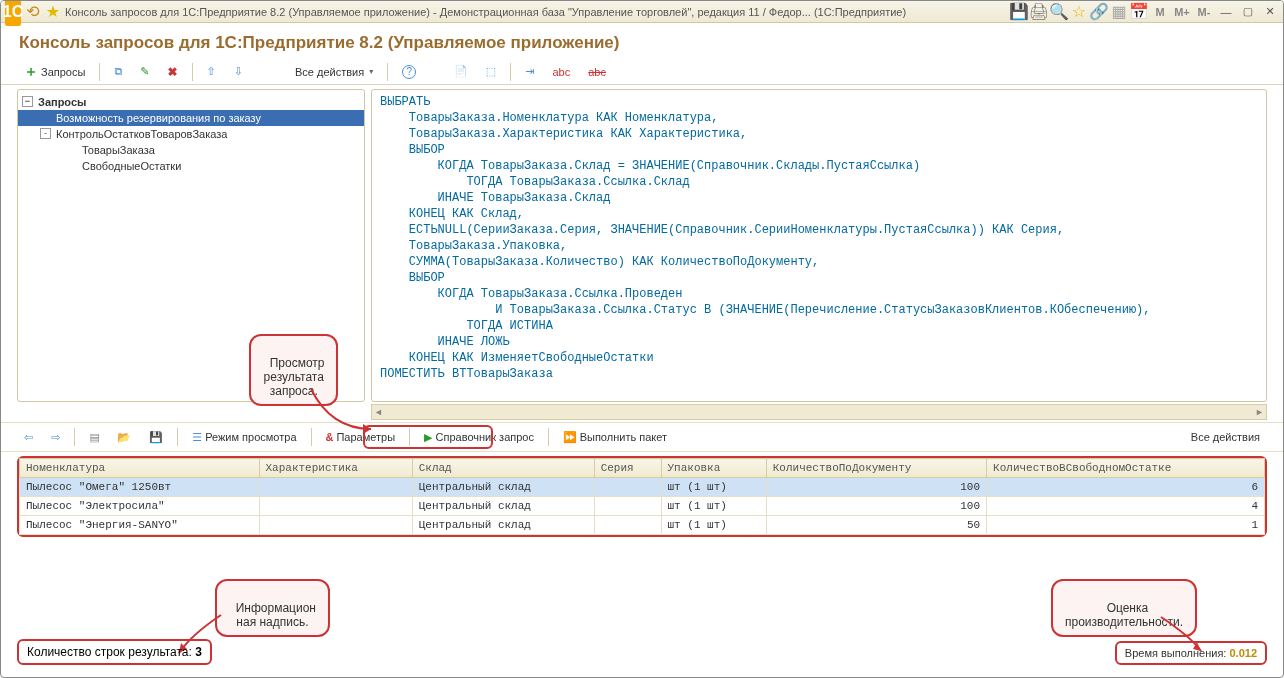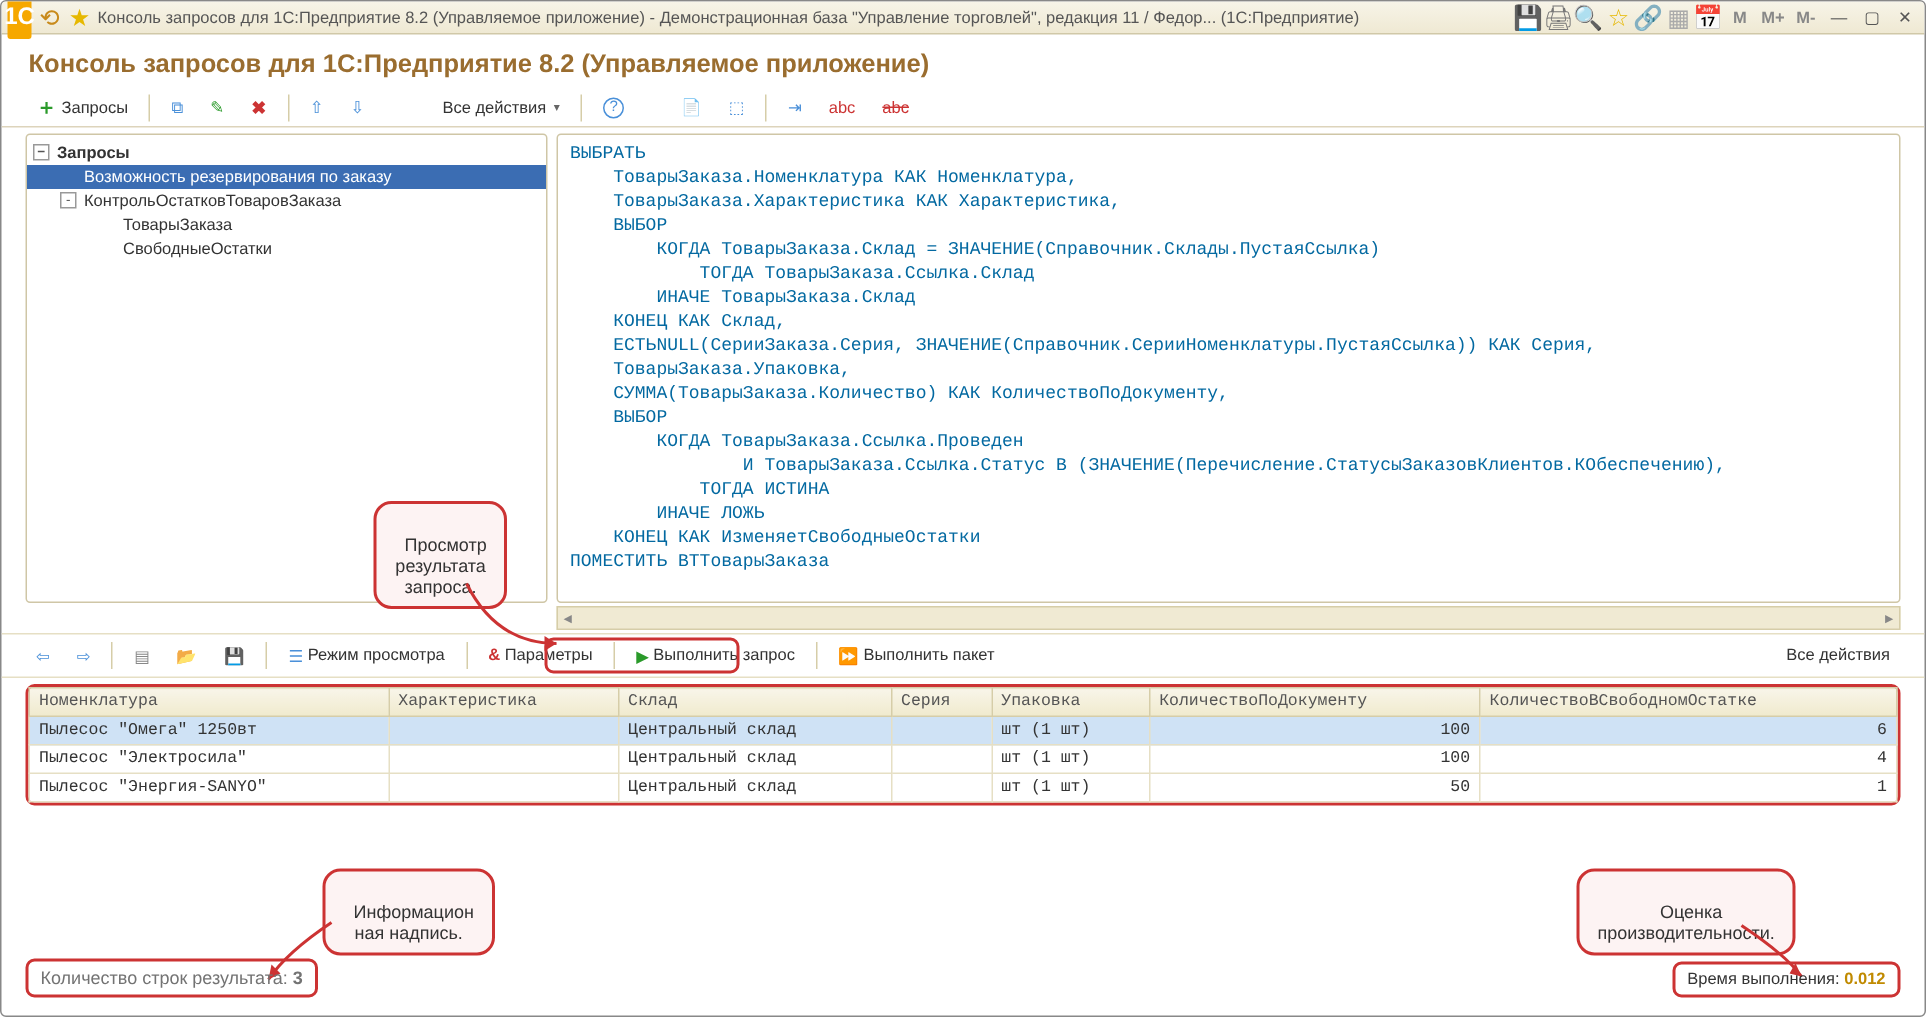--- a/index.html
+++ b/index.html
@@ -54,21 +54,21 @@
 .result-table { width: 100%; border-collapse: collapse; }
 .result-table th { background: linear-gradient(#f8f5e9, #f0eacd); border: 1px solid #d6cda8; padding: 3px 6px; text-align: left; font-weight: normal; color: #555; font-size: 11px; }
 .result-table td { border: 1px solid #e6dfc4; padding: 3px 6px; font-size: 11px; color: #333; }
 .result-table tr.selected td { background: #cfe2f5; }
 .result-table td.num { text-align: right; }
 
 
 .callout { position: absolute; background: #fdf3f3; border: 2px solid #c33; border-radius: 12px; padding: 6px 12px; color: #333; font-size: 12px; text-align: center; }
 
 
-.status-left { position: absolute; left: 16px; bottom: 12px; border: 2px solid #c33; border-radius: 6px; padding: 4px 8px; font-size: 12px; color: #737373; }
+.status-left { position: absolute; left: 16px; bottom: 12px; border: 2px solid #c33; border-radius: 6px; padding: 4px 8px; font-size: 12px; color: #000000; }
 .status-left .val { font-weight: bold; }
 .status-right { position: absolute; right: 16px; bottom: 12px; border: 2px solid #c33; border-radius: 6px; padding: 4px 8px; font-size: 11px; color: #333; }
 .status-right .val { color: #c08a00; font-weight: bold; }
 
 .scroll-h { height: 16px; background: #f0ead3; border: 1px solid #d6cda8; margin: 0 16px 2px; position: relative; display:flex; align-items:center; justify-content:space-between; padding:0 2px; color:#888; font-size:9px; }
 
 svg.tail { position:absolute; overflow:visible; pointer-events:none; }
 </style>
 </head>
 <body>
@@ -188,21 +188,21 @@
     <span>Режим просмотра</span>
   </span>
   <span class="sep"></span>
   <span class="btn">
     <span style="color:#c33;font-weight:bold;">&amp;</span>
     <span>Параметры</span>
   </span>
   <span class="sep"></span>
   <span class="btn" style="position:relative;">
     <span style="color:#2a9a2a;">▶</span>
-    <span>Выполнить запрос</span>
+    <span>Справочник запрос</span>
   </span>
   <span class="sep"></span>
   <span class="btn">
     <span style="color:#4a90d9;">⏩</span>
     <span>Выполнить пакет</span>
   </span>
   <span style="flex:1;"></span>
   <span class="btn dd">
       <span>Все действия</span>
     </span>

